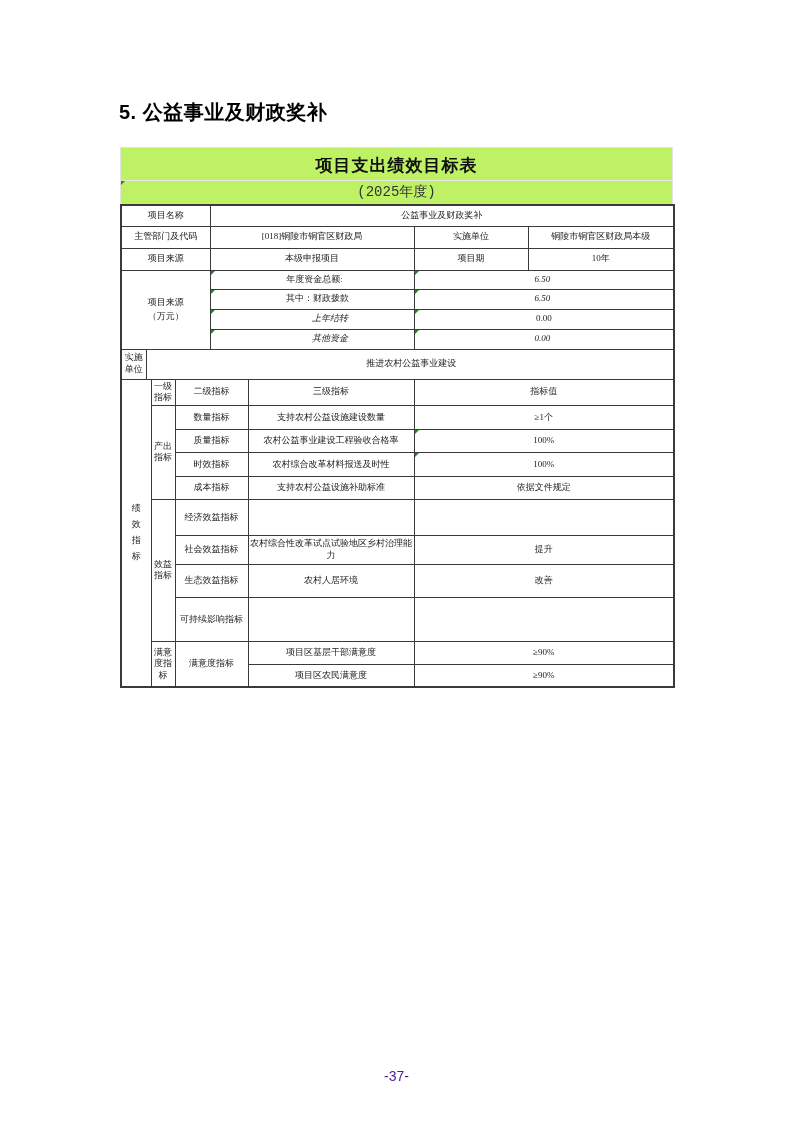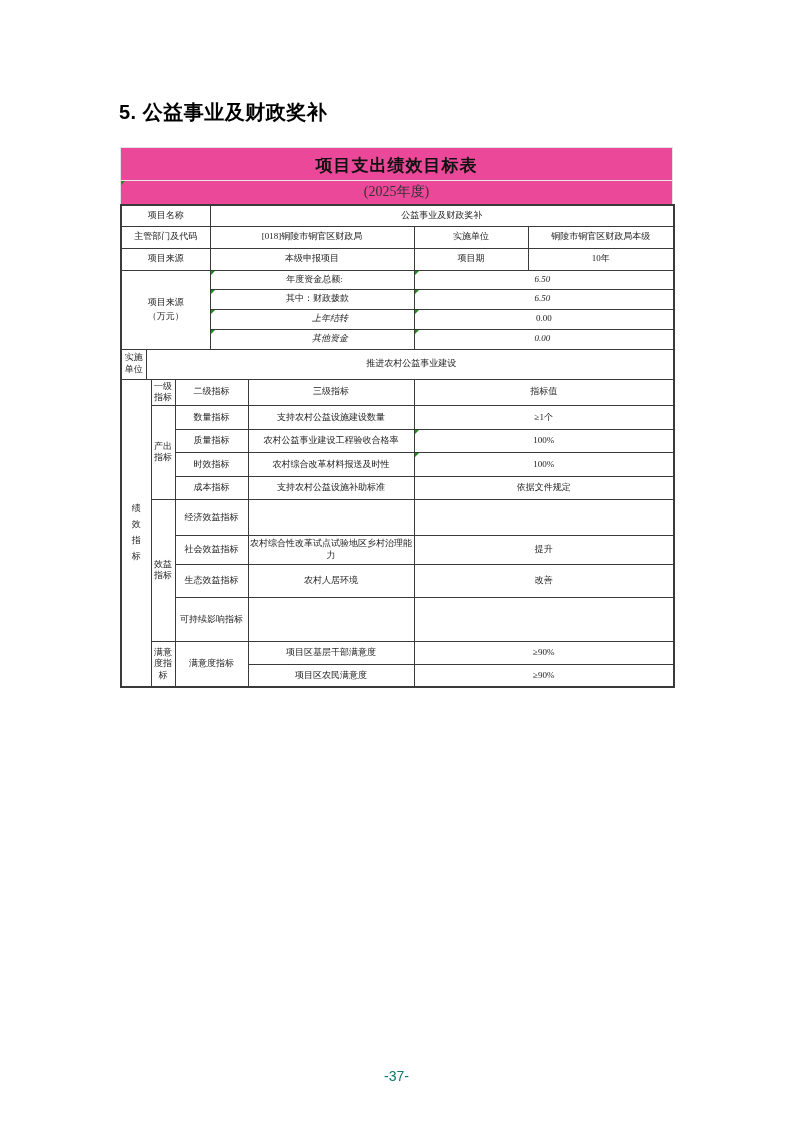--- a/index.html
+++ b/index.html
@@ -7,21 +7,21 @@
     width:793px;height:1122px;background:#ffffff;position:relative;
     font-family:"Liberation Serif","DejaVu Serif",serif;color:#222;
   }
   .heading{
     position:absolute;left:119px;top:99px;
     font-family:Liberation Sans, sans-serif;
     font-weight:bold;font-size:20px;color:#000;letter-spacing:0.5px;
   }
   .content{position:absolute;left:120px;top:147px;width:553px;}
   .title-block{
-    border:1px solid #e3e3e3;border-bottom:none;background:#ec4899;
+    border:1px solid #e3e3e3;border-bottom:none;background:#bef264;font-family:Liberation Mono, monospace;
   }
   .table-title{
     text-align:center;font-weight:bold;font-size:17px;color:#111;
     padding:6px 0 3px 0;letter-spacing:1px;
   }
   .table-subtitle{
     position:relative;text-align:center;font-size:14px;color:#333;
     border-top:1px solid #e7e7e7;padding:2px 0 3px 0;
   }
   table.main{
@@ -45,21 +45,21 @@
   .wrap{word-break:break-all;padding:1px 0 !important;line-height:1.45;}
   .vtext{width:10px;margin:0 auto;word-break:break-all;line-height:1.75;}
   .flag{
     position:absolute;top:0;left:0;width:0;height:0;
     border-top:4px solid #1d8a1d;border-right:4px solid transparent;
   }
   .fund-label-stack span{display:block;line-height:1.5;}
   .page-number{
     position:absolute;top:1068px;left:0;width:793px;text-align:center;
     font-family:"Liberation Sans","DejaVu Sans",sans-serif;
-    font-size:14px;color:#0f766e;
+    font-size:14px;color:#4c1d95;
   }
 </style>
 </head>
 <body>
 
 <div class="heading">5. 公益事业及财政奖补</div>
 
 <div class="content">
   <div class="title-block">
     <div class="table-title">项目支出绩效目标表</div>

